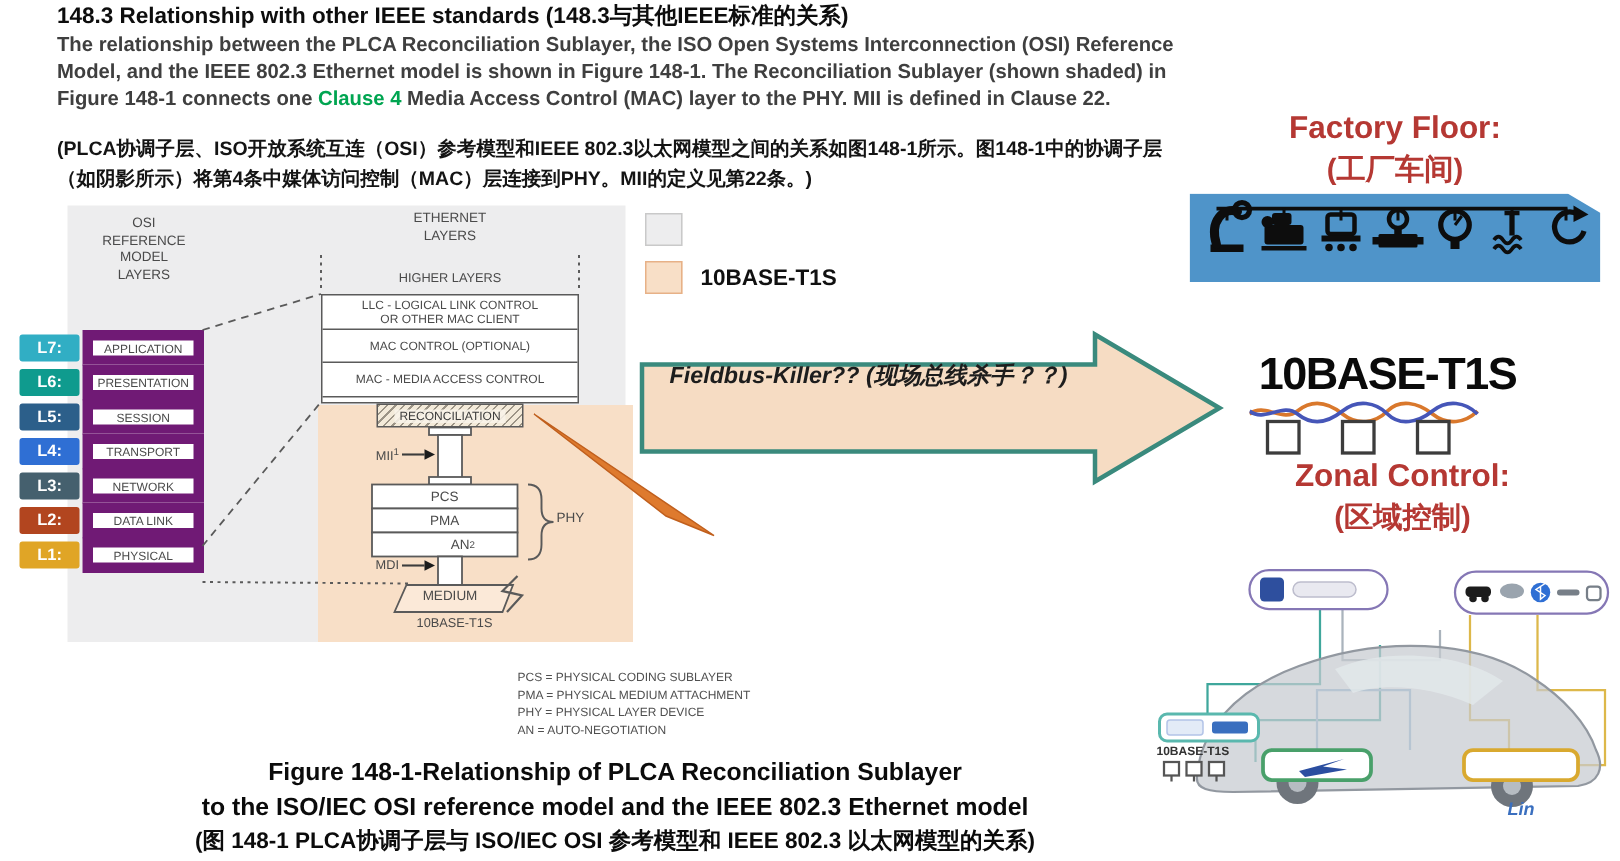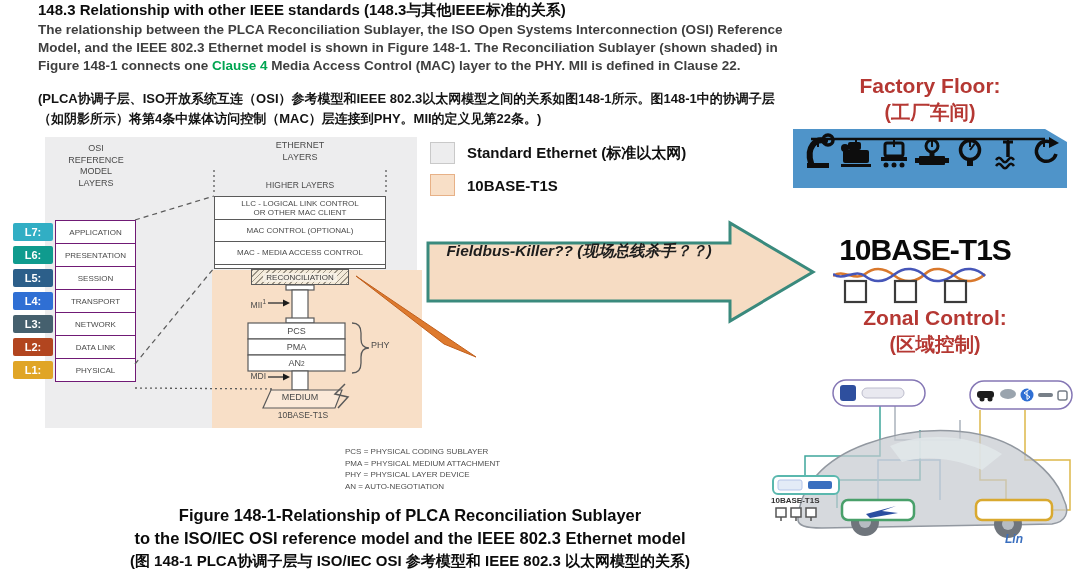--- a/index.html
+++ b/index.html
@@ -14,35 +14,35 @@
   
   #shade-gray{left:45px;top:137px;width:372px;height:291px;}
   #shade-peach{left:212px;top:270px;width:210px;height:158px;}
   
   #osi-header{left:53px;top:143px;width:86px;text-align:center;font-size:9px;line-height:1.3;color:#4a4a4a;}
   #osi-stack{left:13px;top:220px;width:124px;}
   .osi-row{display:flex;align-items:center;height:24px;}
   .osi-row + .osi-row{margin-top:-1px;}
   .osi-chip{width:40px;height:18px;border-radius:2px;color:#fff;font-size:11px;font-weight:bold;
             text-align:center;line-height:18px;flex:none;}
-  .osi-box{margin-left:2px;width:81px;height:24px;background:#fff;border:1px solid #701a75;
+  .osi-box{margin-left:2px;width:81px;height:24px;background:#fff;border:7px solid #701a75;
            display:flex;align-items:center;justify-content:center;font-size:8px;color:#4a4a4a;box-sizing:border-box;}
   
   #eth-header{left:252px;top:140px;width:96px;text-align:center;font-size:9px;line-height:1.3;color:#4a4a4a;}
   #eth-higher{left:250px;top:180px;width:100px;text-align:center;font-size:8.5px;color:#4a4a4a;}
   #eth-container{left:214px;top:196px;width:172px;height:73px;background:#fff;border:1.2px solid #5a5a5a;box-sizing:border-box;}
   .eth-box{border-bottom:1px solid #5a5a5a;display:flex;flex-direction:column;align-items:center;justify-content:center;
            font-size:8px;color:#4a4a4a;line-height:1.15;text-align:center;}
   #eth-box-llc{height:22px;} #eth-box-macctl{height:21px;} #eth-box-mac{height:22px;}
   #reconciliation{left:251px;top:269px;width:98px;height:16px;border:1px solid #5a5a5a;box-sizing:border-box;
       background:repeating-linear-gradient(135deg,#9c9486 0px,#9c9486 1px,#f3ead9 1px,#f3ead9 4px);
       display:flex;align-items:center;justify-content:center;}
   #reconciliation span{font-size:8px;color:#3c3c3c;background:rgba(248,242,232,.88);padding:0 3px;}
   .phy-label{width:97px;height:16px;display:flex;align-items:center;justify-content:center;font-size:9px;color:#4a4a4a;}
-  #lbl-pcs{left:248px;top:323px;} #lbl-pma{left:248px;top:339px;} #lbl-an{left:248px;top:355px;}
+  #lbl-pcs{left:248px;top:323px;} #lbl-pma{left:248px;top:339px;} #lbl-an{left:260px;top:355px;}
   #lbl-phy{left:371px;top:340px;font-size:9px;color:#4a4a4a;}
   #lbl-mii{left:230px;top:298px;width:36px;text-align:right;font-size:8.5px;color:#4a4a4a;}
   #lbl-mdi{left:230px;top:371px;width:36px;text-align:right;font-size:8.5px;color:#4a4a4a;}
   #lbl-medium{left:264px;top:392px;width:72px;text-align:center;font-size:9px;color:#4a4a4a;}
   #lbl-medium-sub{left:258px;top:410px;width:90px;text-align:center;font-size:8.5px;color:#4a4a4a;}
   sup{font-size:6.5px;}
   
   .legend-row{display:flex;align-items:center;}
   #legend-1{left:430px;top:142px;} #legend-2{left:430px;top:174px;}
   .legend-swatch{width:25px;height:22px;border:1px solid #c9c9c9;box-sizing:border-box;flex:none;}
@@ -180,21 +180,20 @@
       <sup>2</sup>
     </div>
   <div class="abs" id="lbl-phy">PHY</div>
   <div class="abs" id="lbl-mii"><span>MII</span><sup>1</sup></div>
   <div class="abs" id="lbl-mdi">MDI</div>
   <div class="abs" id="lbl-medium">MEDIUM</div>
   <div class="abs" id="lbl-medium-sub">10BASE-T1S</div>
 
   <div class="abs legend-row" id="legend-1">
     <span class="legend-swatch" style="background: rgb(237, 237, 238);"></span>
-    <span class="legend-label">Standard Ethernet (标准以太网)</span>
   </div>
   <div class="abs legend-row" id="legend-2">
     <span class="legend-swatch" style="border-color: rgb(231, 177, 135); background: rgb(248, 223, 199);"></span>
     <span class="legend-label">10BASE-T1S</span>
   </div>
 
   <svg class="abs" id="arrow-svg" width="395" height="104" viewBox="0 0 395 104">
     <polygon points="3,23 305,23 305,3 388,52 305,101 305,81 3,81" fill="#f6dcc3" stroke="#3a8a7d" stroke-width="3"></polygon>
   </svg>
   <div class="abs" id="arrow-text">

